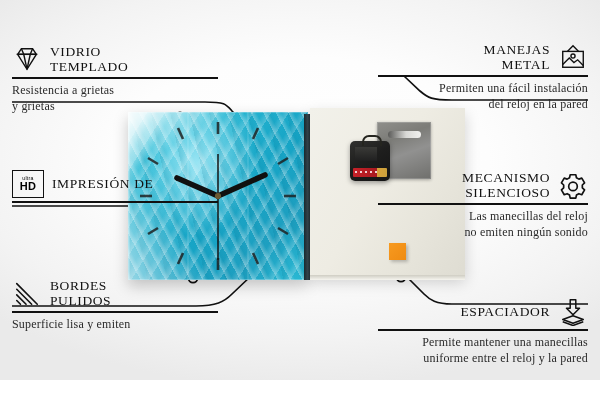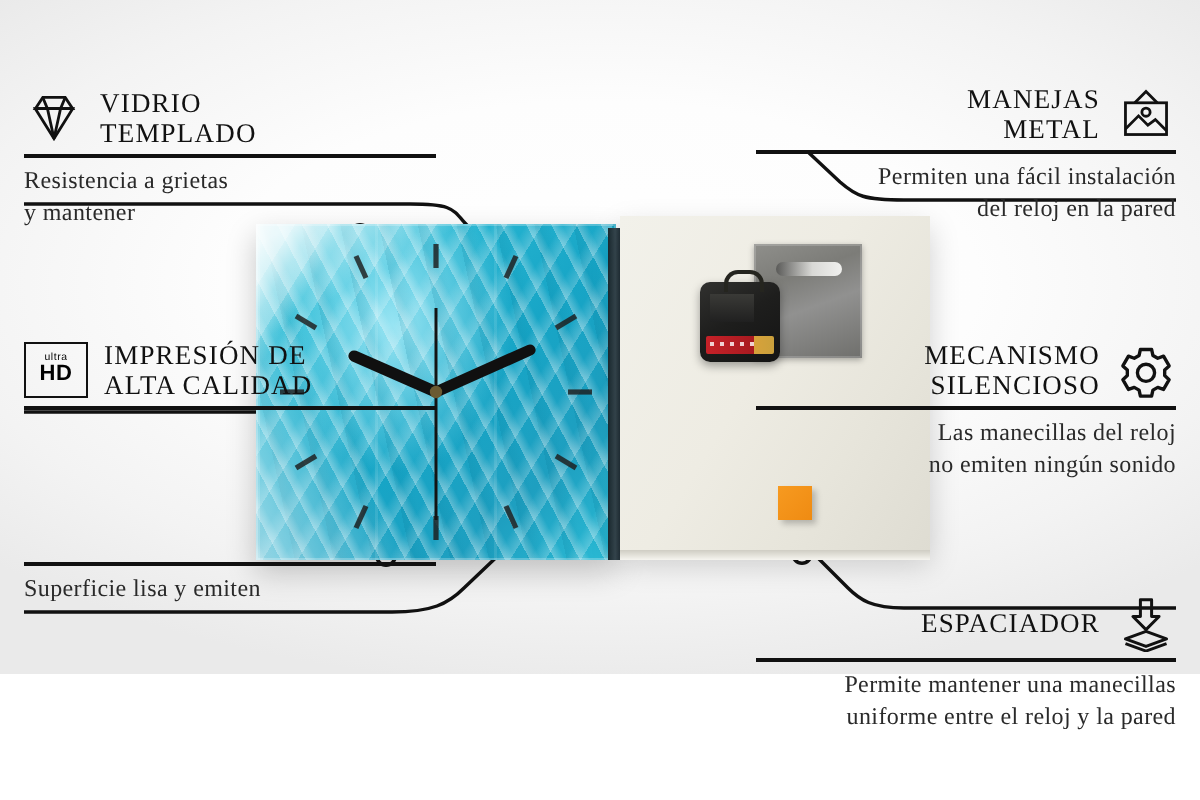--- a/index.html
+++ b/index.html
@@ -2,21 +2,21 @@
 <html><head>
 <meta charset="utf-8">
 <style>
   html,body{margin:0;padding:0;}
   body{
     width:600px;height:400px;overflow:hidden;
     font-family:"Liberation Serif", serif;
     background:#ffffff;
   }
   #stage{
-    position:relative;width:600px;height:337px;
+    position:relative;width:600px;height:380px;
     background:
       radial-gradient(ellipse 70% 60% at 50% 42%, #ffffff 0%, #fdfdfd 45%, #f3f3f3 78%, #eaeaea 100%);
   }
   
   #wires{position:absolute;left:0;top:0;width:600px;height:400px;}
   
   .product{position:absolute;}
   #clock-face{
     left:128px;top:112px;width:180px;height:168px;
     background:
@@ -192,39 +192,52 @@
         </g>
       </svg>
       <div class="title">
         <span>Vidrio</span>
         <span class="l2">Templado</span>
       </div>
     </div>
     <div class="rule"></div>
     <div class="sub">
       <span>Resistencia a grietas</span><br>
-      <span>y mantener</span>
+      <span>y grietas</span>
     </div>
   </div>
 
   <div class="callout" id="co-impresion">
     <div class="head">
       <div class="hdbox">
         <span class="u">ultra</span>
         <span class="h">HD</span>
       </div>
       <div class="title">
         <span>Impresión de</span>
-        <span class="l2">Alta Calidad</span>
       </div>
     </div>
     <div class="rule"></div>
   </div>
 
   <div class="callout" id="co-bordes">
+    <div class="head">
+      <svg class="ico" viewBox="0 0 32 30">
+        <g stroke="#111" stroke-width="1.7" stroke-linecap="round">
+          <line x1="5" y1="5" x2="27" y2="27"></line>
+          <line x1="5" y1="11" x2="21" y2="27"></line>
+          <line x1="5" y1="17" x2="15" y2="27"></line>
+          <line x1="5" y1="23" x2="9" y2="27"></line>
+        </g>
+      </svg>
+      <div class="title">
+        <span>Bordes</span>
+        <span class="l2">Pulidos</span>
+      </div>
+    </div>
     <div class="rule"></div>
     <div class="sub">
       <span>Superficie lisa y emiten</span>
     </div>
   </div>
 
   <div class="callout right" id="co-mecanismo">
     <div class="head">
       <div class="title">
         <span>Mecanismo</span>

